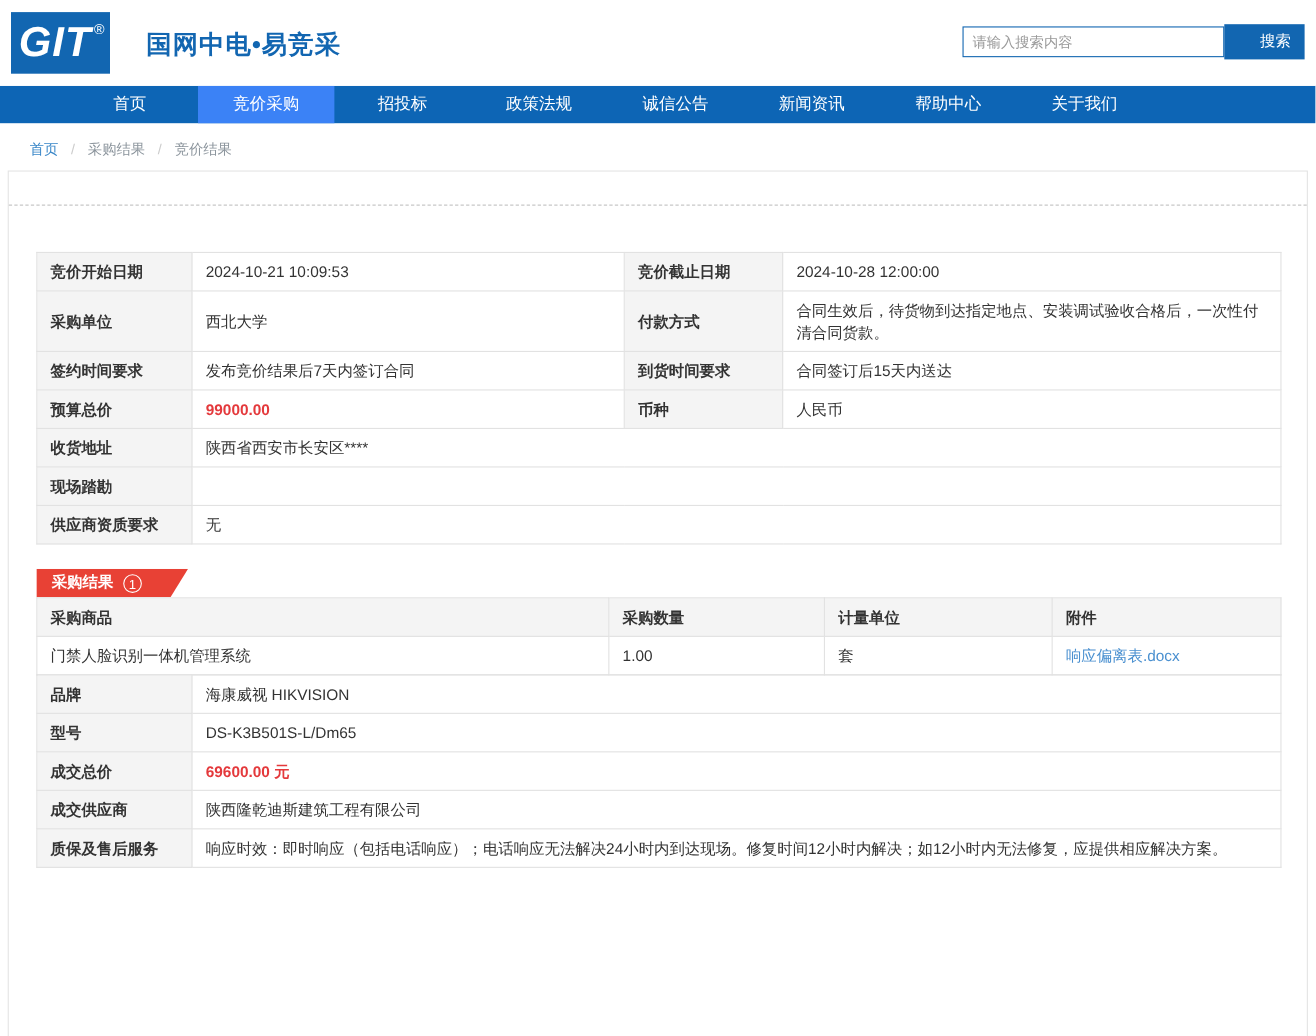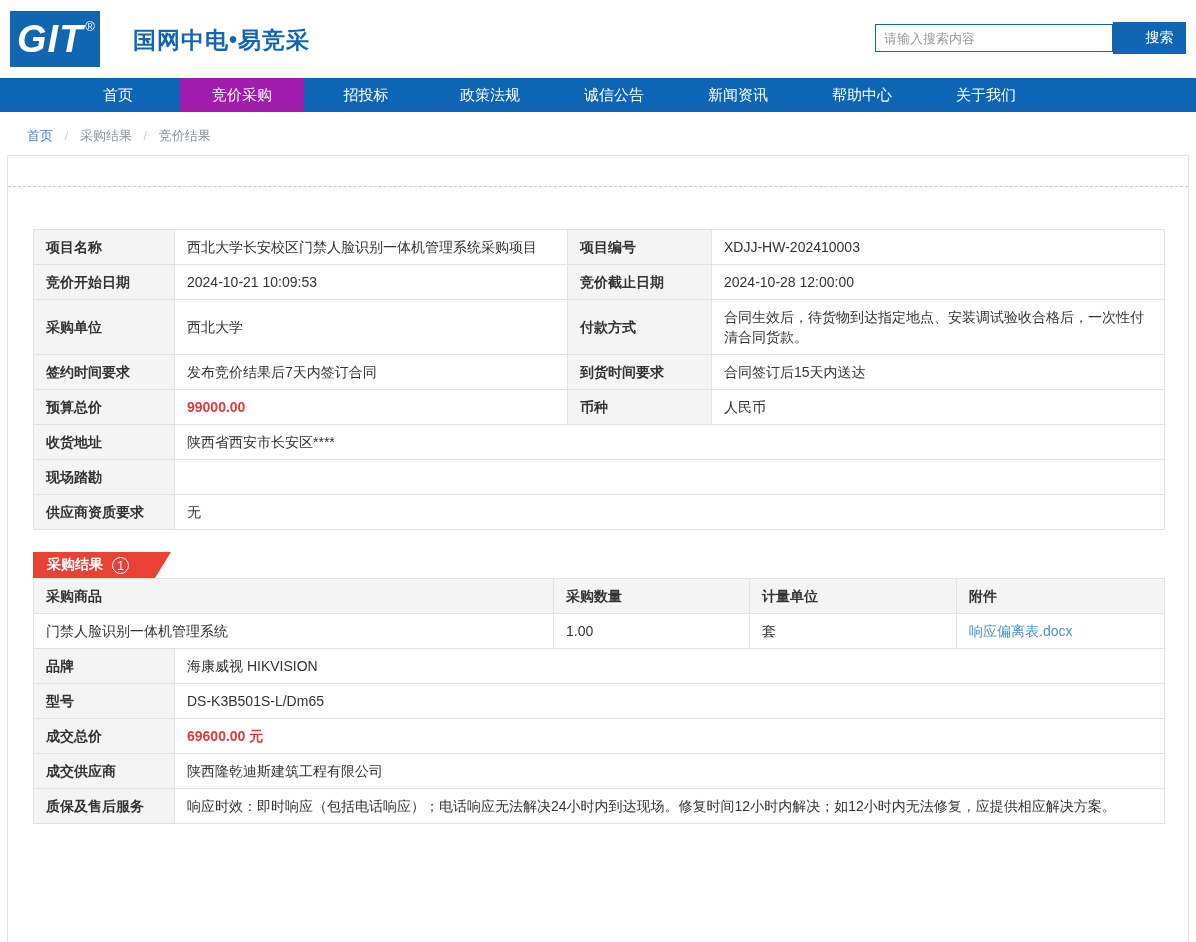--- a/index.html
+++ b/index.html
@@ -19,21 +19,21 @@
   .search input { width:238px; height:28px; border:1px solid #1266b1; padding:0 8px;
     font-size:13px; color:#333; outline:none; font-family:inherit; }
   .search input::placeholder { color:#999; }
   .search button { width:73px; height:32px; background:#1266b1; color:#fff; border:none;
     font-size:14px; cursor:pointer; font-family:inherit;padding-left:20px; }
 
   
   .nav { height:34px; background:#0d65b5; display:flex; padding-left:56px; }
   .nav-item { width:124px; text-align:center; line-height:34px; color:#fff; font-size:15px;
     cursor:pointer; white-space:nowrap; }
-  .nav-item.active { background:#a21caf; }
+  .nav-item.active { background:#3b82f6; }
 
   
   .breadcrumb { height:43px; padding:15px 0 0 27px; font-size:13px; }
   .crumb-home { color:#3a87c8; cursor:pointer; }
   .crumb-sep { color:#ccc; margin:0 8px; }
   .crumb-item { color:#8b949c; cursor:pointer; }
 
   
   .card { margin:0 7px; border:1px solid #e4e4e4; background:#fff; height:800px; }
   .article-title { text-align:center; margin-top:43px; font-size:21px; font-weight:bold;
@@ -104,26 +104,20 @@
 
   <div class="tbl-wrap">
     <table>
       <colgroup>
           <col style="width:141px">
           <col style="width:393px">
           <col style="width:144px">
           <col style="width:453px">
         </colgroup>
       <tbody>
-          <tr>
-        <td class="lbl">项目名称</td>
-        <td>西北大学长安校区门禁人脸识别一体机管理系统采购项目</td>
-        <td class="lbl">项目编号</td>
-        <td>XDJJ-HW-202410003</td>
-      </tr>
       <tr>
         <td class="lbl">竞价开始日期</td>
         <td>2024-10-21 10:09:53</td>
         <td class="lbl">竞价截止日期</td>
         <td>2024-10-28 12:00:00</td>
       </tr>
       <tr>
         <td class="lbl">采购单位</td>
         <td>西北大学</td>
         <td class="lbl">付款方式</td>

